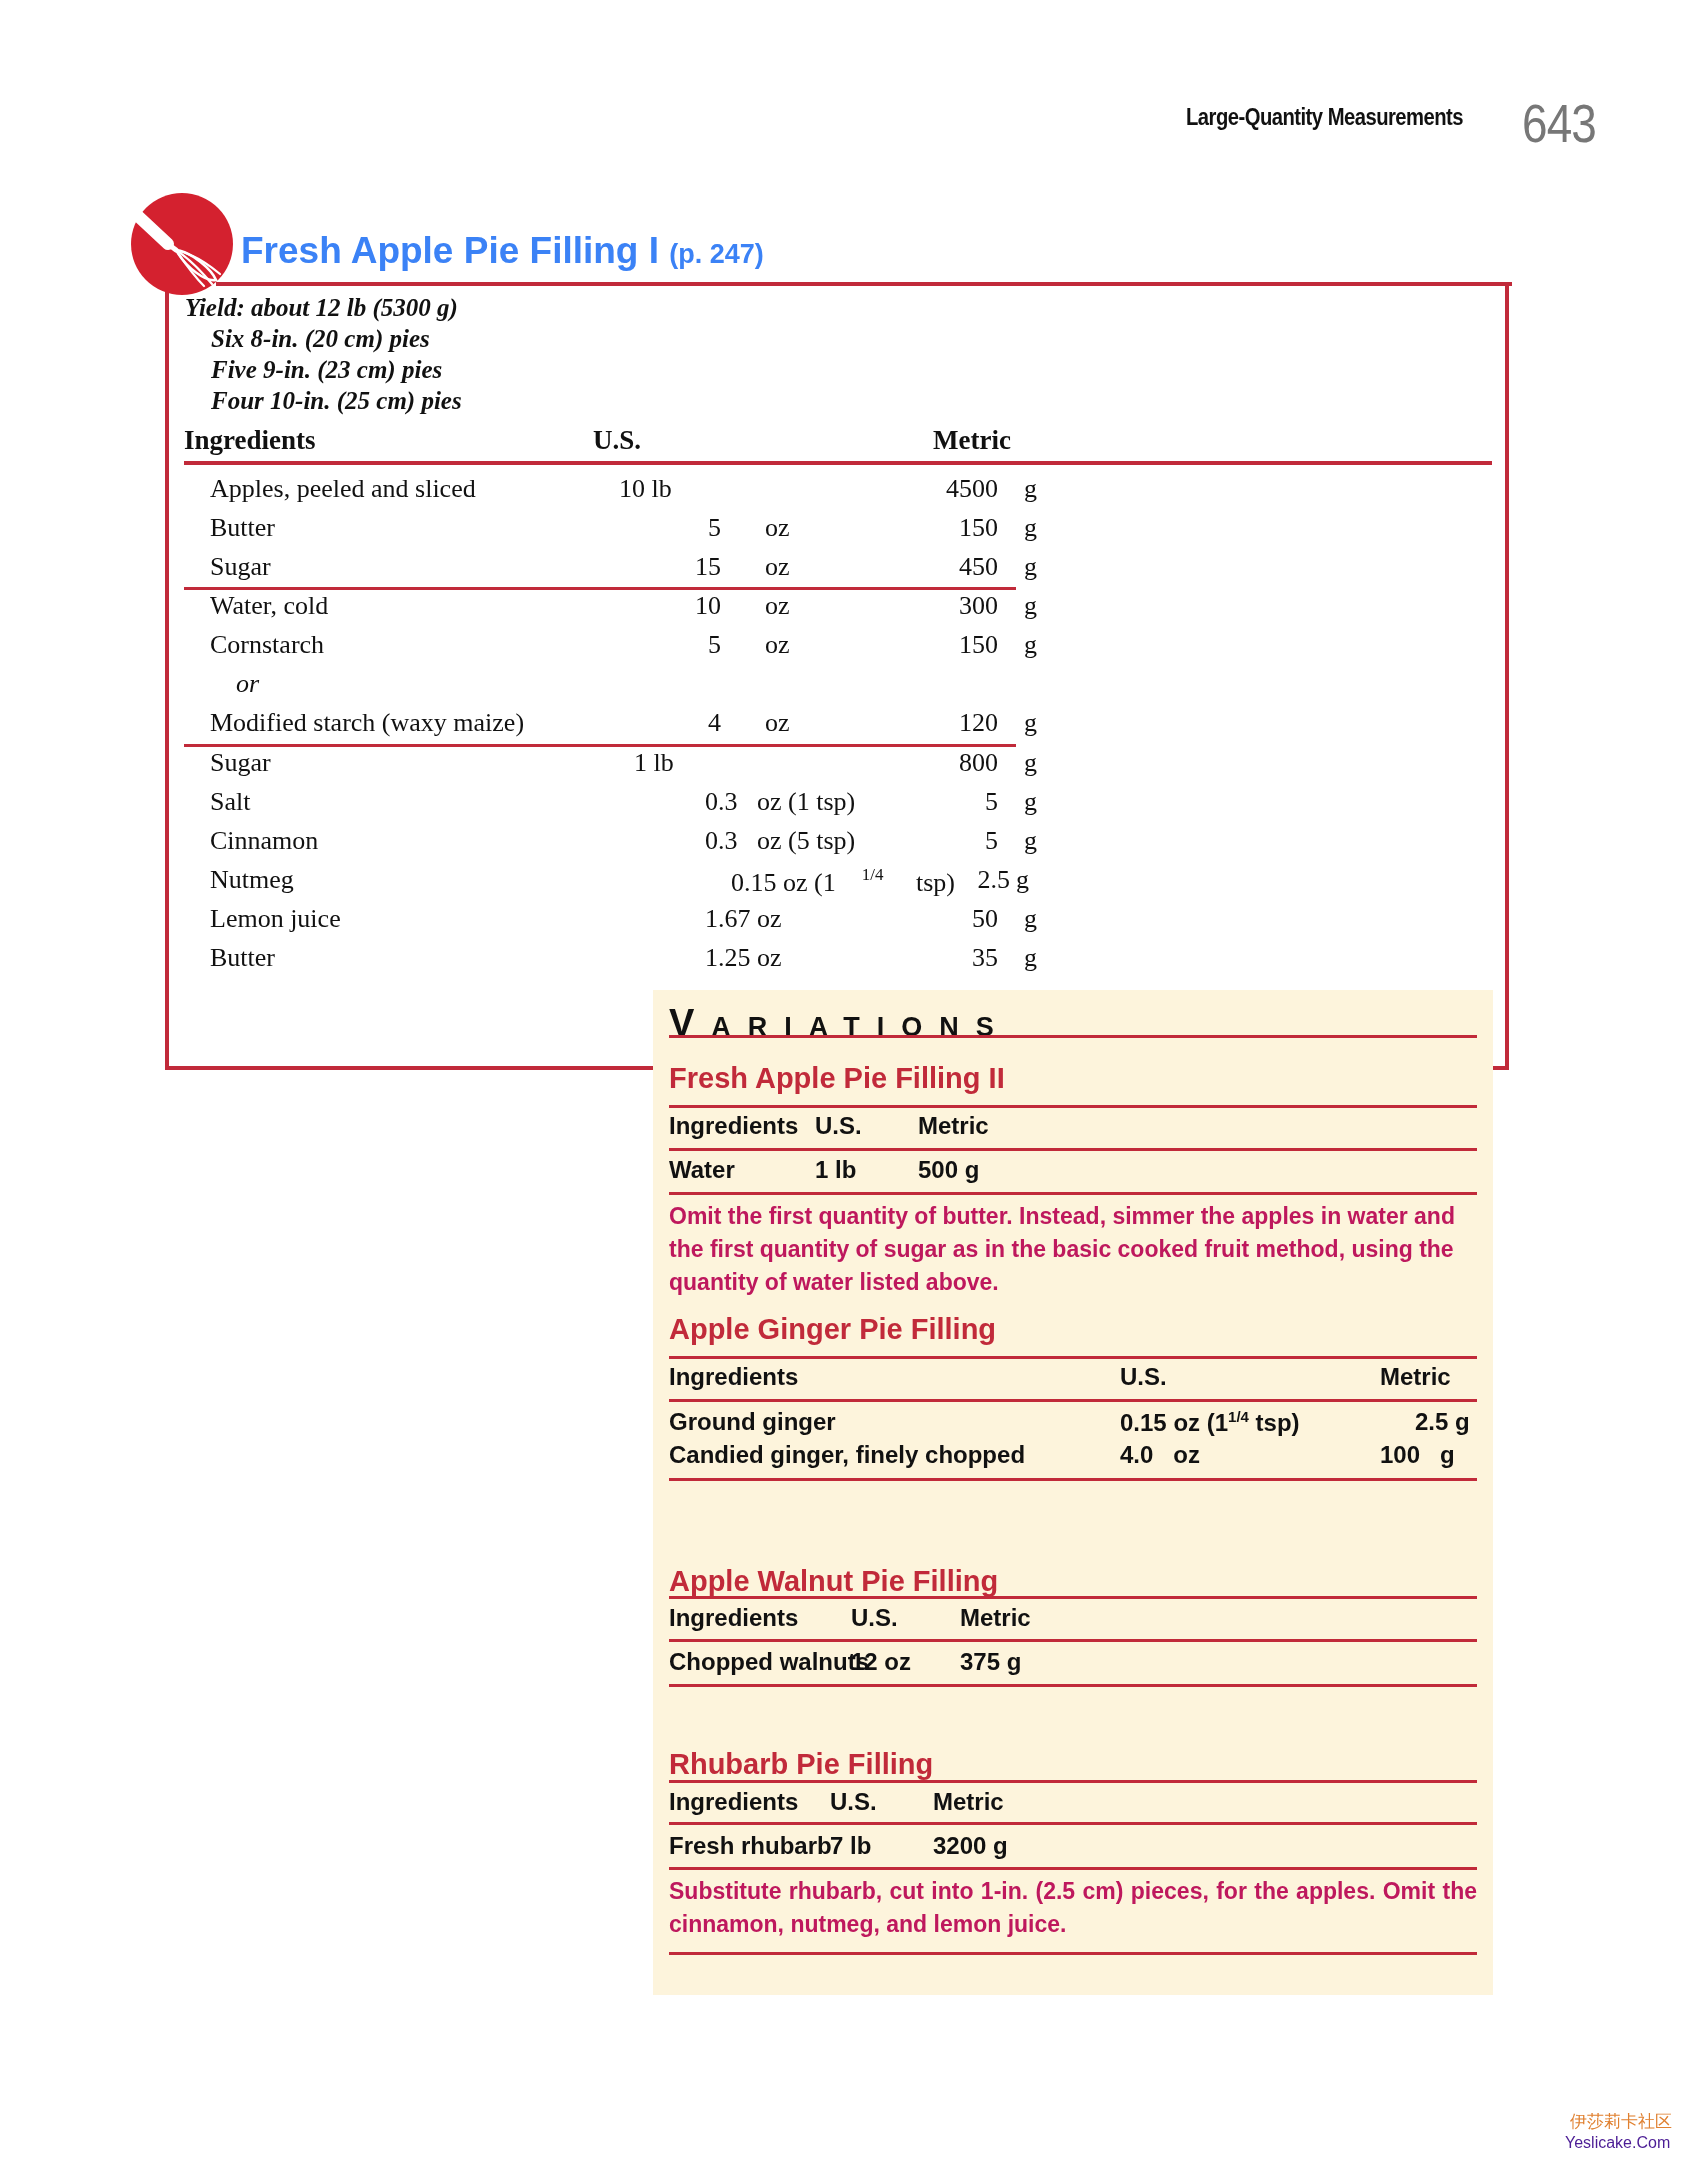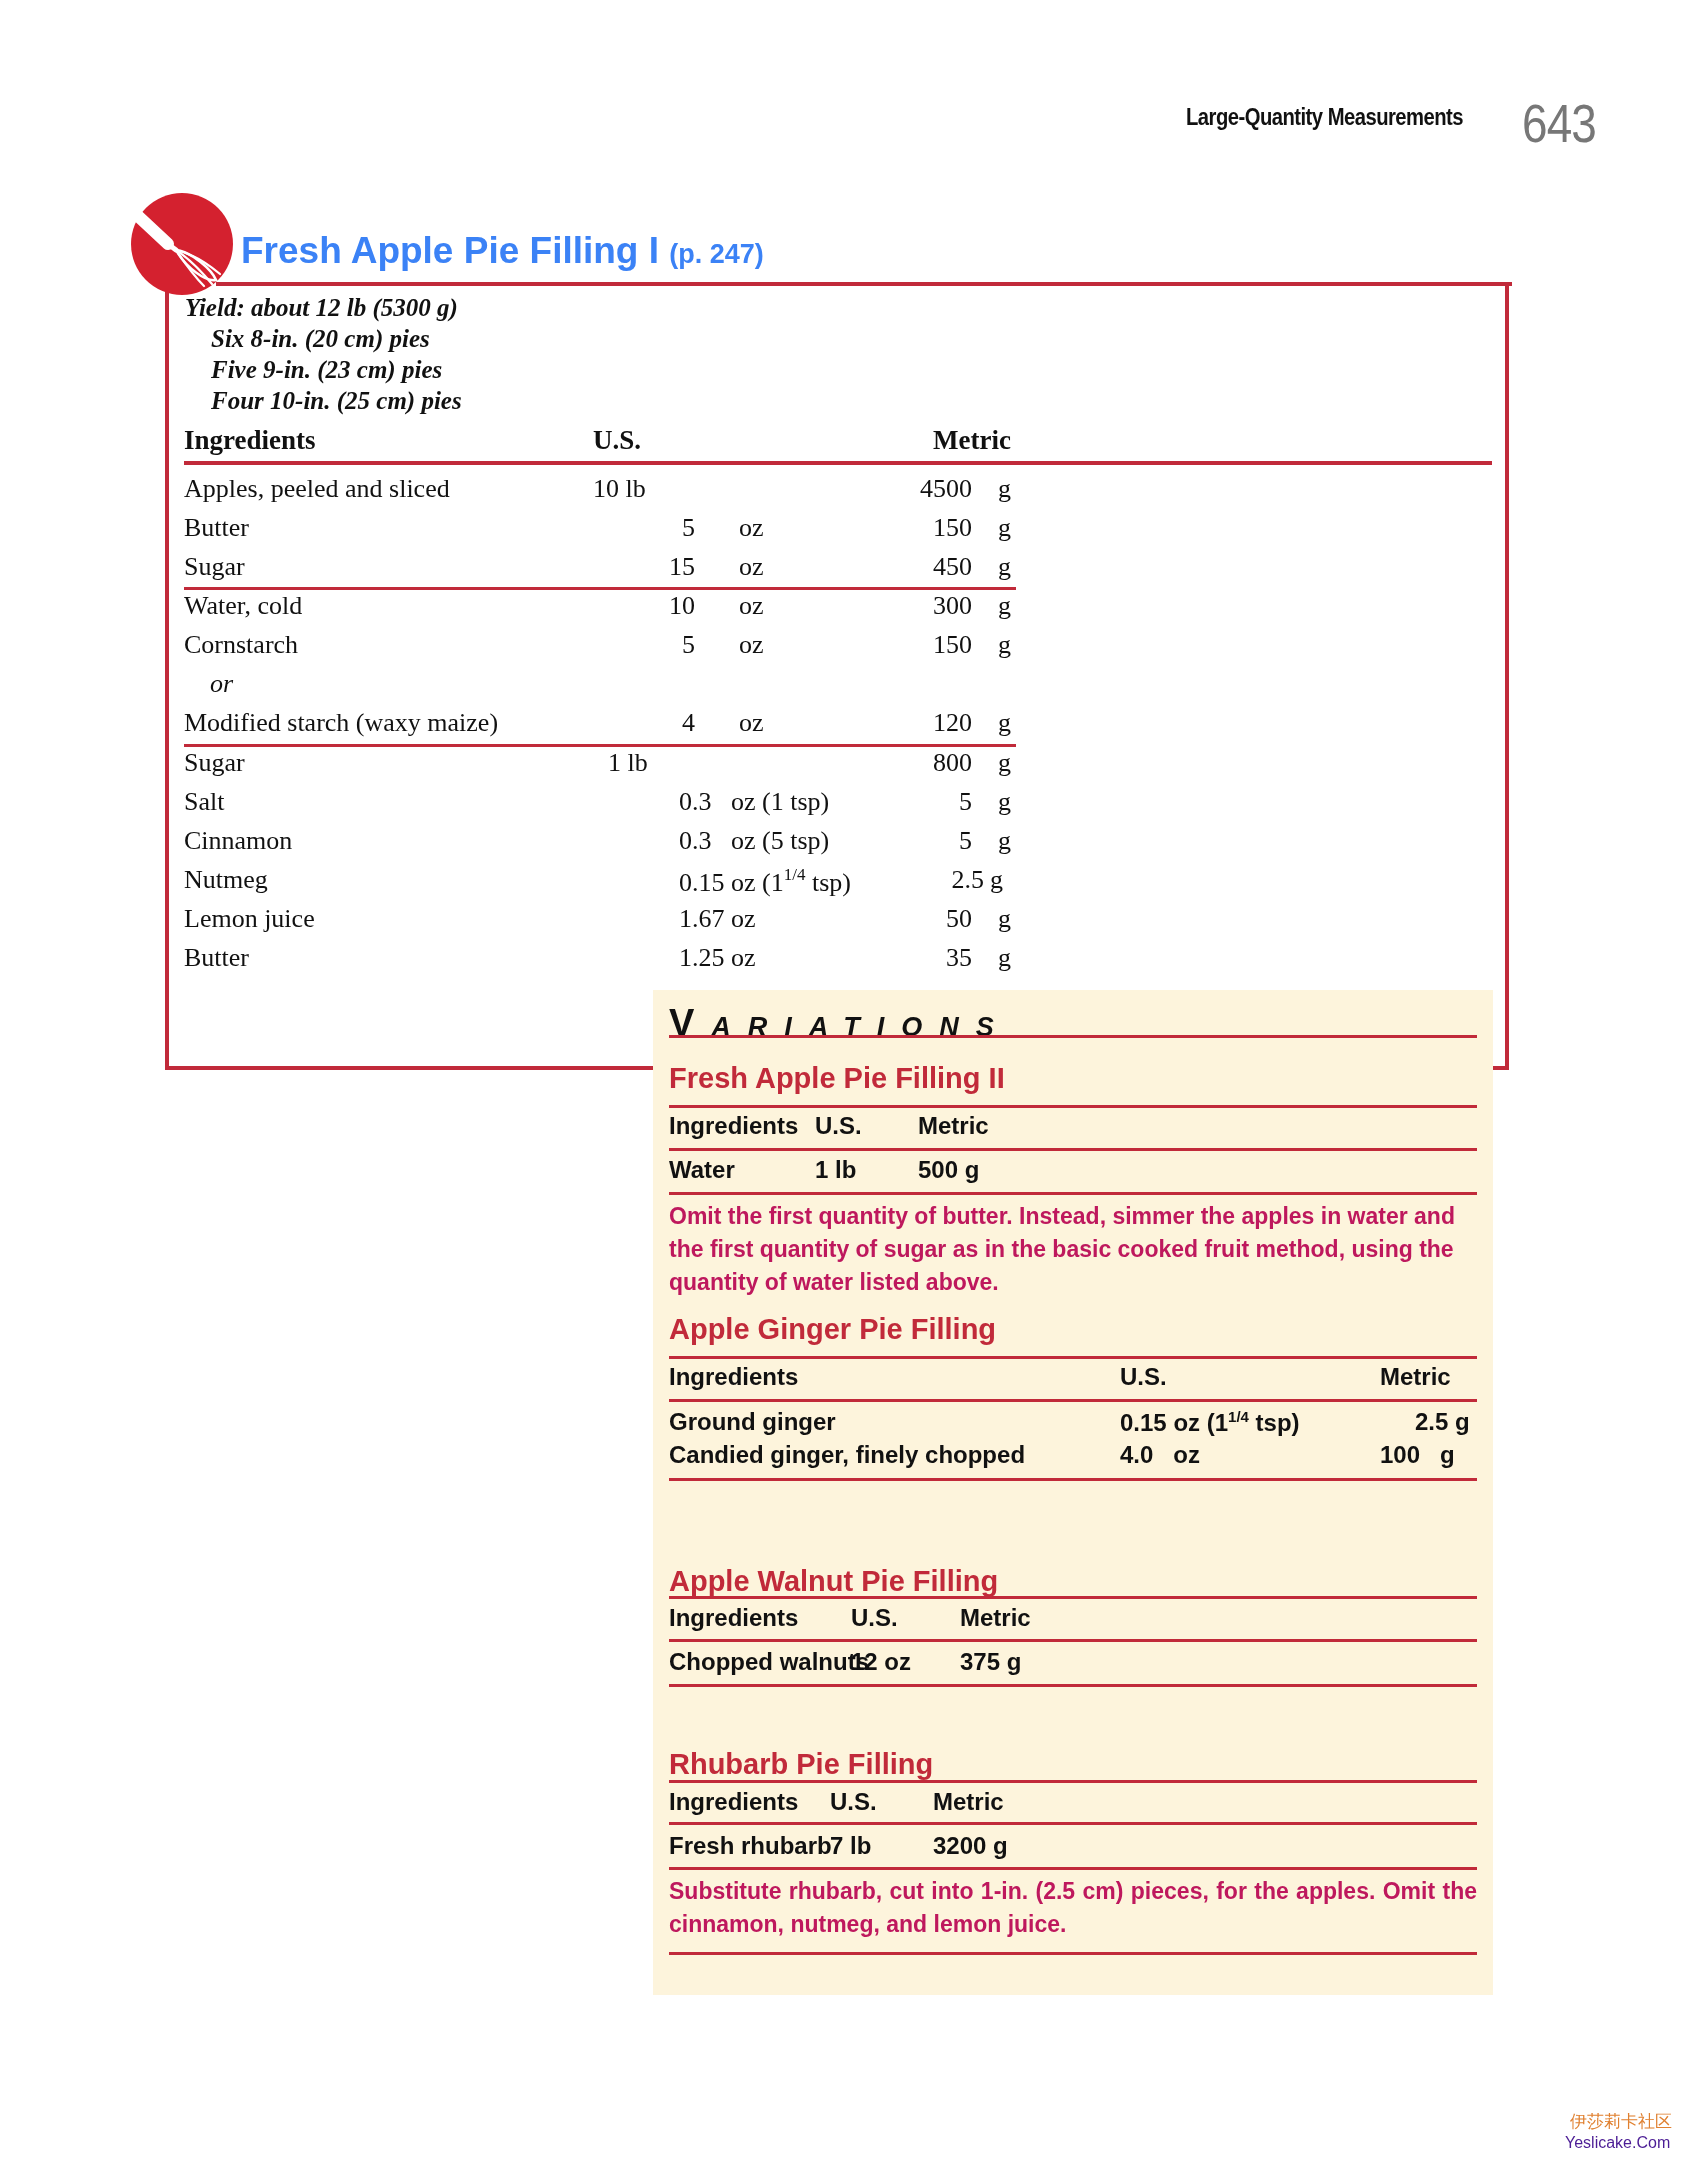--- a/index.html
+++ b/index.html
@@ -19,35 +19,35 @@
   #recipe-title { position:absolute; left:241px; top:230px; color:#3b82f6; font-size:37px; font-weight:bold; }
   #recipe-title .ref { font-size:27px; }
 
   #yield { position:absolute; left:185px; top:292px; font-style:italic; font-weight:bold; font-size:25px; line-height:31px; color:#111; }
   #yield .sub { padding-left:26px; display:block; }
 
   
   .ing-head { position:absolute; top:425px; font-size:27px; font-weight:bold; color:#111; }
   #ing-header-rule { position:absolute; left:184px; top:461px; width:1308px; height:4px; background:#c12a3a; }
   .ing-row { position:absolute; left:0; height:39px; font-size:26px; color:#111; }
-  .ing-row span { position:absolute; white-space:nowrap; }
+  .ing-row span { position:absolute; white-space:nowrap;margin-left:26px; }
   .c-name { left:184px; }
   .c-us-lb { left:593px; }
   .c-us-num { left:620px; width:75px; text-align:right; }
   .c-us-unit { left:739px; }
   .c-us-wide { left:679px; }
   .c-metric { left:860px; width:112px; text-align:right; }
   .c-metric-unit { left:998px; }
   .group-rule { position:absolute; left:184px; width:832px; height:3px; background:#c12a3a; }
   .frac { font-size:17px; vertical-align:11px; }
 
   
   #variations { position:absolute; left:653px; top:990px; width:840px; height:1005px; background:#fdf4dc; }
   #var-title { position:absolute; left:16px; top:12px; font-size:38px; font-weight:bold; color:#111; letter-spacing:17px; }
-  #var-title .small { font-size:27px;font-style:italic; }
+  #var-title .small { font-size:27px; }
   .vrule { position:absolute; left:16px; width:808px; height:3px; background:#c12a3a; }
   .vtitle { position:absolute; left:16px; color:#c12a3a; font-size:29px; font-weight:bold; }
   .vtext { position:absolute; left:16px; width:808px; font-size:23px; font-weight:bold; color:#be185d; line-height:33px; transform-origin:left; }
   .vcell { position:absolute; font-size:24px; font-weight:bold; color:#111; white-space:nowrap; }
   .just { text-align:justify; text-align-last:left; }
 
   
   #wm-cn { position:absolute; left:1570px; top:2110px; font-size:17px; color:#e08030; }
   #wm-en { position:absolute; left:1565px; top:2134px; font-size:16px; color:#4c1d95; }
 </style>

